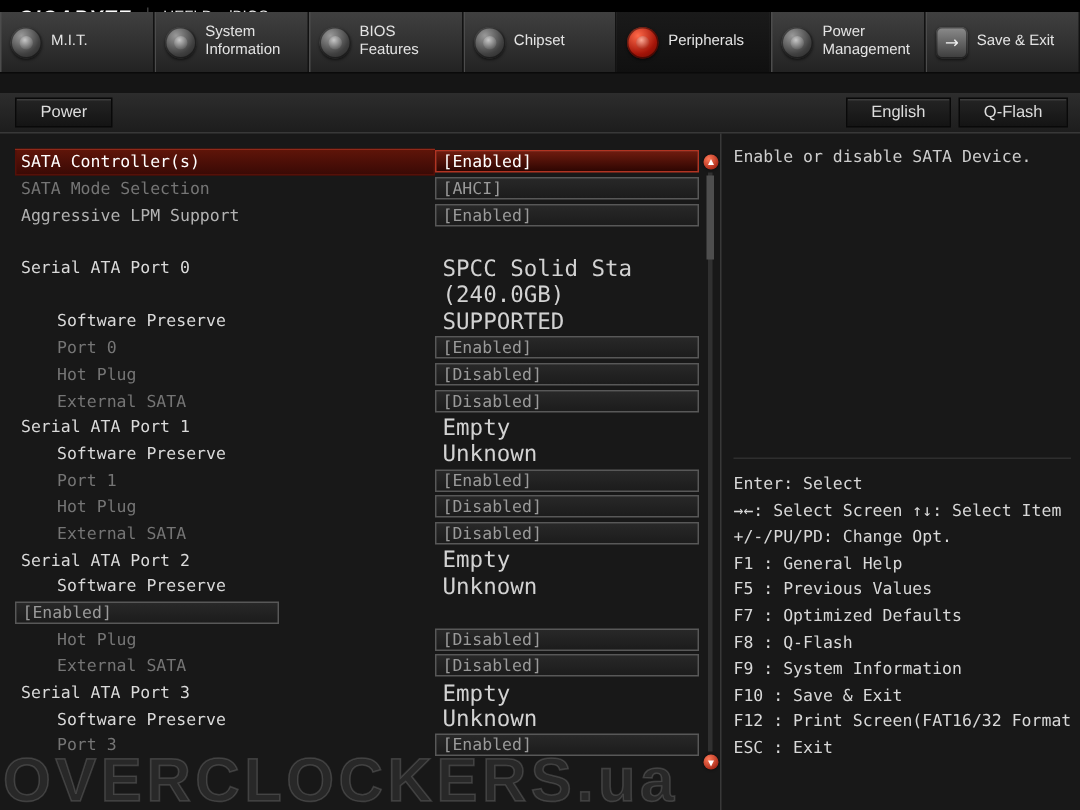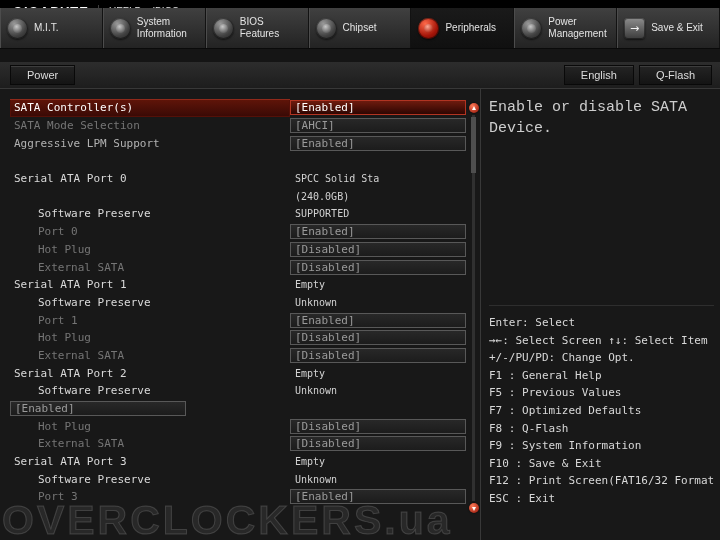--- a/index.html
+++ b/index.html
@@ -51,39 +51,39 @@
   .lbl.ind{padding-left:28px;}
   .st-selected{color:#fff;}
   .st-bright{color:#dadada;}
   .st-normal{color:#b2b2b2;}
   .st-dim{color:#757575;}
   .value-area{width:176px;flex:none;height:100%;display:flex;align-items:center;}
   .vbox{width:100%;height:15px;box-sizing:border-box;border:1px solid #585858;
         background:linear-gradient(#282828,#1c1c1c);color:#9a9a9a;font-size:11px;
         display:flex;align-items:center;padding:0 4px;white-space:nowrap;}
   .vbox.sel{border-color:#b23422;background:linear-gradient(#6e1b0e,#2e0602);color:#fff;}
-  .vplain{color:#d2d2d2;font-size:10px;padding-left:5px;white-space:nowrap;}
+  .vplain{color:#d2d2d2;font-size:15px;padding-left:5px;white-space:nowrap;}
   
   .scrollbar{position:absolute;left:469px;top:14px;width:10px;height:410px;}
   .scroll-track{position:absolute;left:3px;top:12px;bottom:12px;width:3px;background:#303030;}
   .scroll-thumb{position:absolute;left:2px;top:14px;width:5px;height:56px;background:#4e4e4e;}
   .scroll-up,.scroll-down{position:absolute;left:0;width:10px;height:10px;border-radius:50%;
         background:radial-gradient(circle at 35% 30%,#ff7a58,#8c0e03);
         box-shadow:0 0 2px rgba(0,0,0,.8);}
   .scroll-up{top:0;}
   .scroll-down{bottom:0;}
   .scroll-up::after,.scroll-down::after{content:"";position:absolute;left:2.5px;
         border-left:2.5px solid transparent;border-right:2.5px solid transparent;}
   .scroll-up::after{top:3px;border-bottom:4px solid #fff;}
   .scroll-down::after{top:3.5px;border-top:4px solid #fff;}
   
   .help{position:absolute;left:480px;top:0;right:6px;bottom:0;border-left:1px solid #383838;
         padding:8px 0 0 8px;box-sizing:border-box;}
-  .help-text{height:208px;color:#cdcdcd;font-size:15px;line-height:1.4;
-        border-bottom:1px solid #2e2e2e;font-family:Liberation Mono, monospace;}
+  .help-text{height:208px;color:#cdcdcd;font-size:11px;line-height:1.4;
+        border-bottom:1px solid #2e2e2e;}
   .hotkeys{padding-top:8px;}
   .hotkey-line{color:#d8d8d8;font-size:11px;height:17.6px;line-height:17.6px;white-space:nowrap;}
   
   .watermark{position:absolute;left:2px;bottom:-4px;pointer-events:none;
         font-family:"Liberation Sans",sans-serif;font-weight:bold;font-size:41px;
         letter-spacing:3px;color:rgba(215,215,215,0.09);
         -webkit-text-stroke:1px rgba(235,235,235,0.16);}
 </style>
 </head>
 <body>

